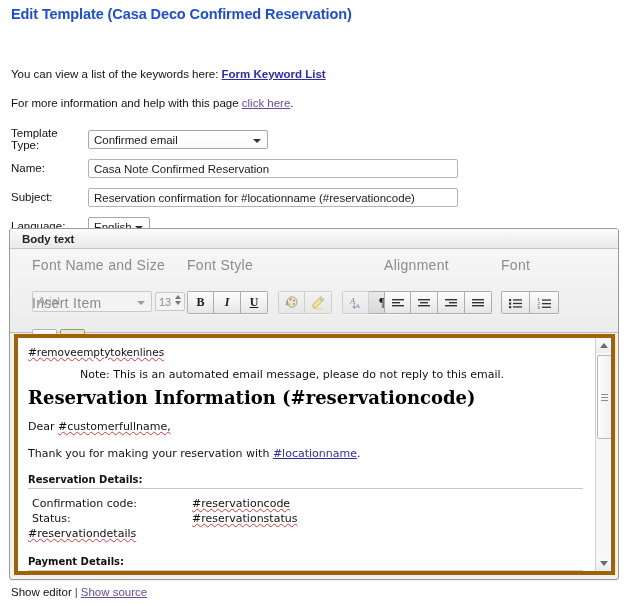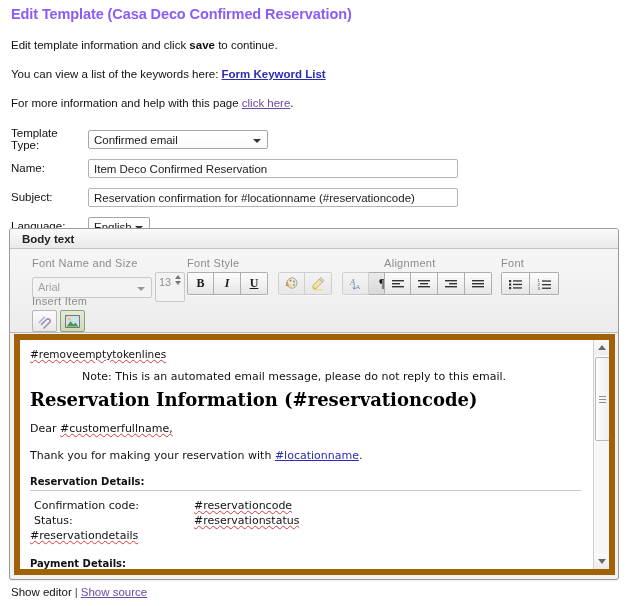--- a/index.html
+++ b/index.html
@@ -8,21 +8,21 @@
     background:#ffffff;
     font-family:"Liberation Sans","DejaVu Sans",sans-serif;
     font-size:12px;color:#000;
     -webkit-font-smoothing:antialiased;
   }
   .page{position:relative;width:628px;height:606px;}
 
   
   .page-title{
     position:absolute;left:11px;top:6px;
-    font-size:14.5px;font-weight:bold;color:#8b5cf6;letter-spacing:-0.1px;
+    font-size:14.5px;font-weight:bold;color:#1d4ed8;letter-spacing:-0.1px;
   }
   .intro-line{position:absolute;left:11px;font-size:11.5px;color:#111;}
   .intro-line b{font-weight:bold;}
   .l1{top:39px;}
   .l2{top:68px;}
   .l3{top:97px;}
   a.link-bold{color:#2b2bb5;font-weight:bold;text-decoration:underline;}
   a.link-plain{color:#6a4a9b;text-decoration:underline;}
 
   
@@ -74,21 +74,21 @@
     padding:4px 0 0 12px;
   }
 
   .toolbar{
     position:relative;height:83px;
     background:linear-gradient(#f6f6f6,#ececec);
     border-bottom:1px solid #bdbdbd;
   }
   .grp{position:absolute;}
   .grp-cap{
-    font-size:11px;color:#8c8c8c;margin-bottom:3px;
+    font-size:14px;color:#8c8c8c;margin-bottom:18px;
     letter-spacing:0.3px;white-space:nowrap;
   }
   .grp-row{display:flex;align-items:center;}
 
   .btn{
     box-sizing:border-box;
     width:27px;height:23px;
     border:1px solid #adadad;
     background:linear-gradient(#fdfdfd,#e6e6e6);
     display:flex;align-items:center;justify-content:center;
@@ -106,21 +106,21 @@
     border:1px solid #c9c9c9;border-radius:2px;
     background:#f3f3f3;color:#a2a2a2;font-size:11px;
     padding:3px 0 0 5px;position:relative;
   }
   .fontbox .caret{
     position:absolute;right:6px;top:9px;width:0;height:0;
     border-left:4px solid transparent;border-right:4px solid transparent;
     border-top:4px solid #9a9a9a;
   }
   .sizebox{
-    box-sizing:border-box;width:30px;height:30px;margin-left:3px;
+    box-sizing:border-box;width:30px;height:19px;margin-left:3px;
     border:1px solid #c9c9c9;border-radius:2px;background:#f3f3f3;
     color:#8e8e8e;font-size:11px;padding:3px 0 0 3px;position:relative;
   }
   .spin{position:absolute;right:3px;top:2px;display:flex;flex-direction:column;gap:2px;}
   .spin i{display:block;width:0;height:0;border-left:3px solid transparent;border-right:3px solid transparent;}
   .spin i.up{border-bottom:4px solid #777;}
   .spin i.dn{border-top:4px solid #777;}
 
   .ibtn{
     box-sizing:border-box;width:25px;height:22px;
@@ -128,21 +128,21 @@
     background:linear-gradient(#fcfcfc,#e8e8e8);
     display:flex;align-items:center;justify-content:center;
   }
   .ibtn.sel2{background:linear-gradient(#e4ead6,#cfd9bd);border-color:#8fa06e;}
   .ibtn + .ibtn{margin-left:3px;}
 
   
   .editor{
     position:absolute;left:4px;top:105px;width:601px;height:241px;
     box-sizing:border-box;
-    border:6px solid #a16207;background:#fff;overflow:hidden;
+    border:4px solid #a16207;background:#fff;overflow:hidden;
   }
   .edoc{
     position:absolute;left:0;top:0;right:16px;bottom:0;
     padding:8px 12px 0 10px;
     font-family:"DejaVu Sans","Liberation Sans",sans-serif;
     font-size:11px;color:#111;overflow:hidden;
   }
   .sq{
     text-decoration:underline;
     text-decoration-style:wavy;
@@ -196,23 +196,20 @@
   }
   .footer .sep{margin:0 3px;color:#444;}
 </style>
 </head>
 <body>
 
 <div class="page">
 
   <div class="page-title">Edit Template (Casa Deco Confirmed Reservation)</div>
 
-  <div class="intro-line l1">
-    <span>Edit template information and click </span><b>save</b><span> to continue.</span>
-  </div>
 
   <div class="intro-line l2">
     <span>You can view a list of the keywords here: </span><a class="link-bold" href="#">Form Keyword List</a>
   </div>
 
   <div class="intro-line l3">
     <span>For more information and help with this page </span><a class="link-plain" href="#">click here</a><span>.</span>
   </div>
 
   <div class="form">
@@ -221,21 +218,21 @@
       <div class="flabel">Template Type:</div>
       <div class="sel sel-type">
         <span>Confirmed email</span>
         <span class="caret"></span>
       </div>
     </div>
 
     <div class="frow">
       <div class="flabel">Name:</div>
       <div class="txt txt-name">
-        <span>Item Deco Confirmed Reservation</span>
+        <span>Casa Note Confirmed Reservation</span>
       </div>
     </div>
 
     <div class="frow">
       <div class="flabel">Subject:</div>
       <div class="txt txt-subject">
         <span>Reservation confirmation for #locationname (#reservationcode)</span>
       </div>
     </div>
 

